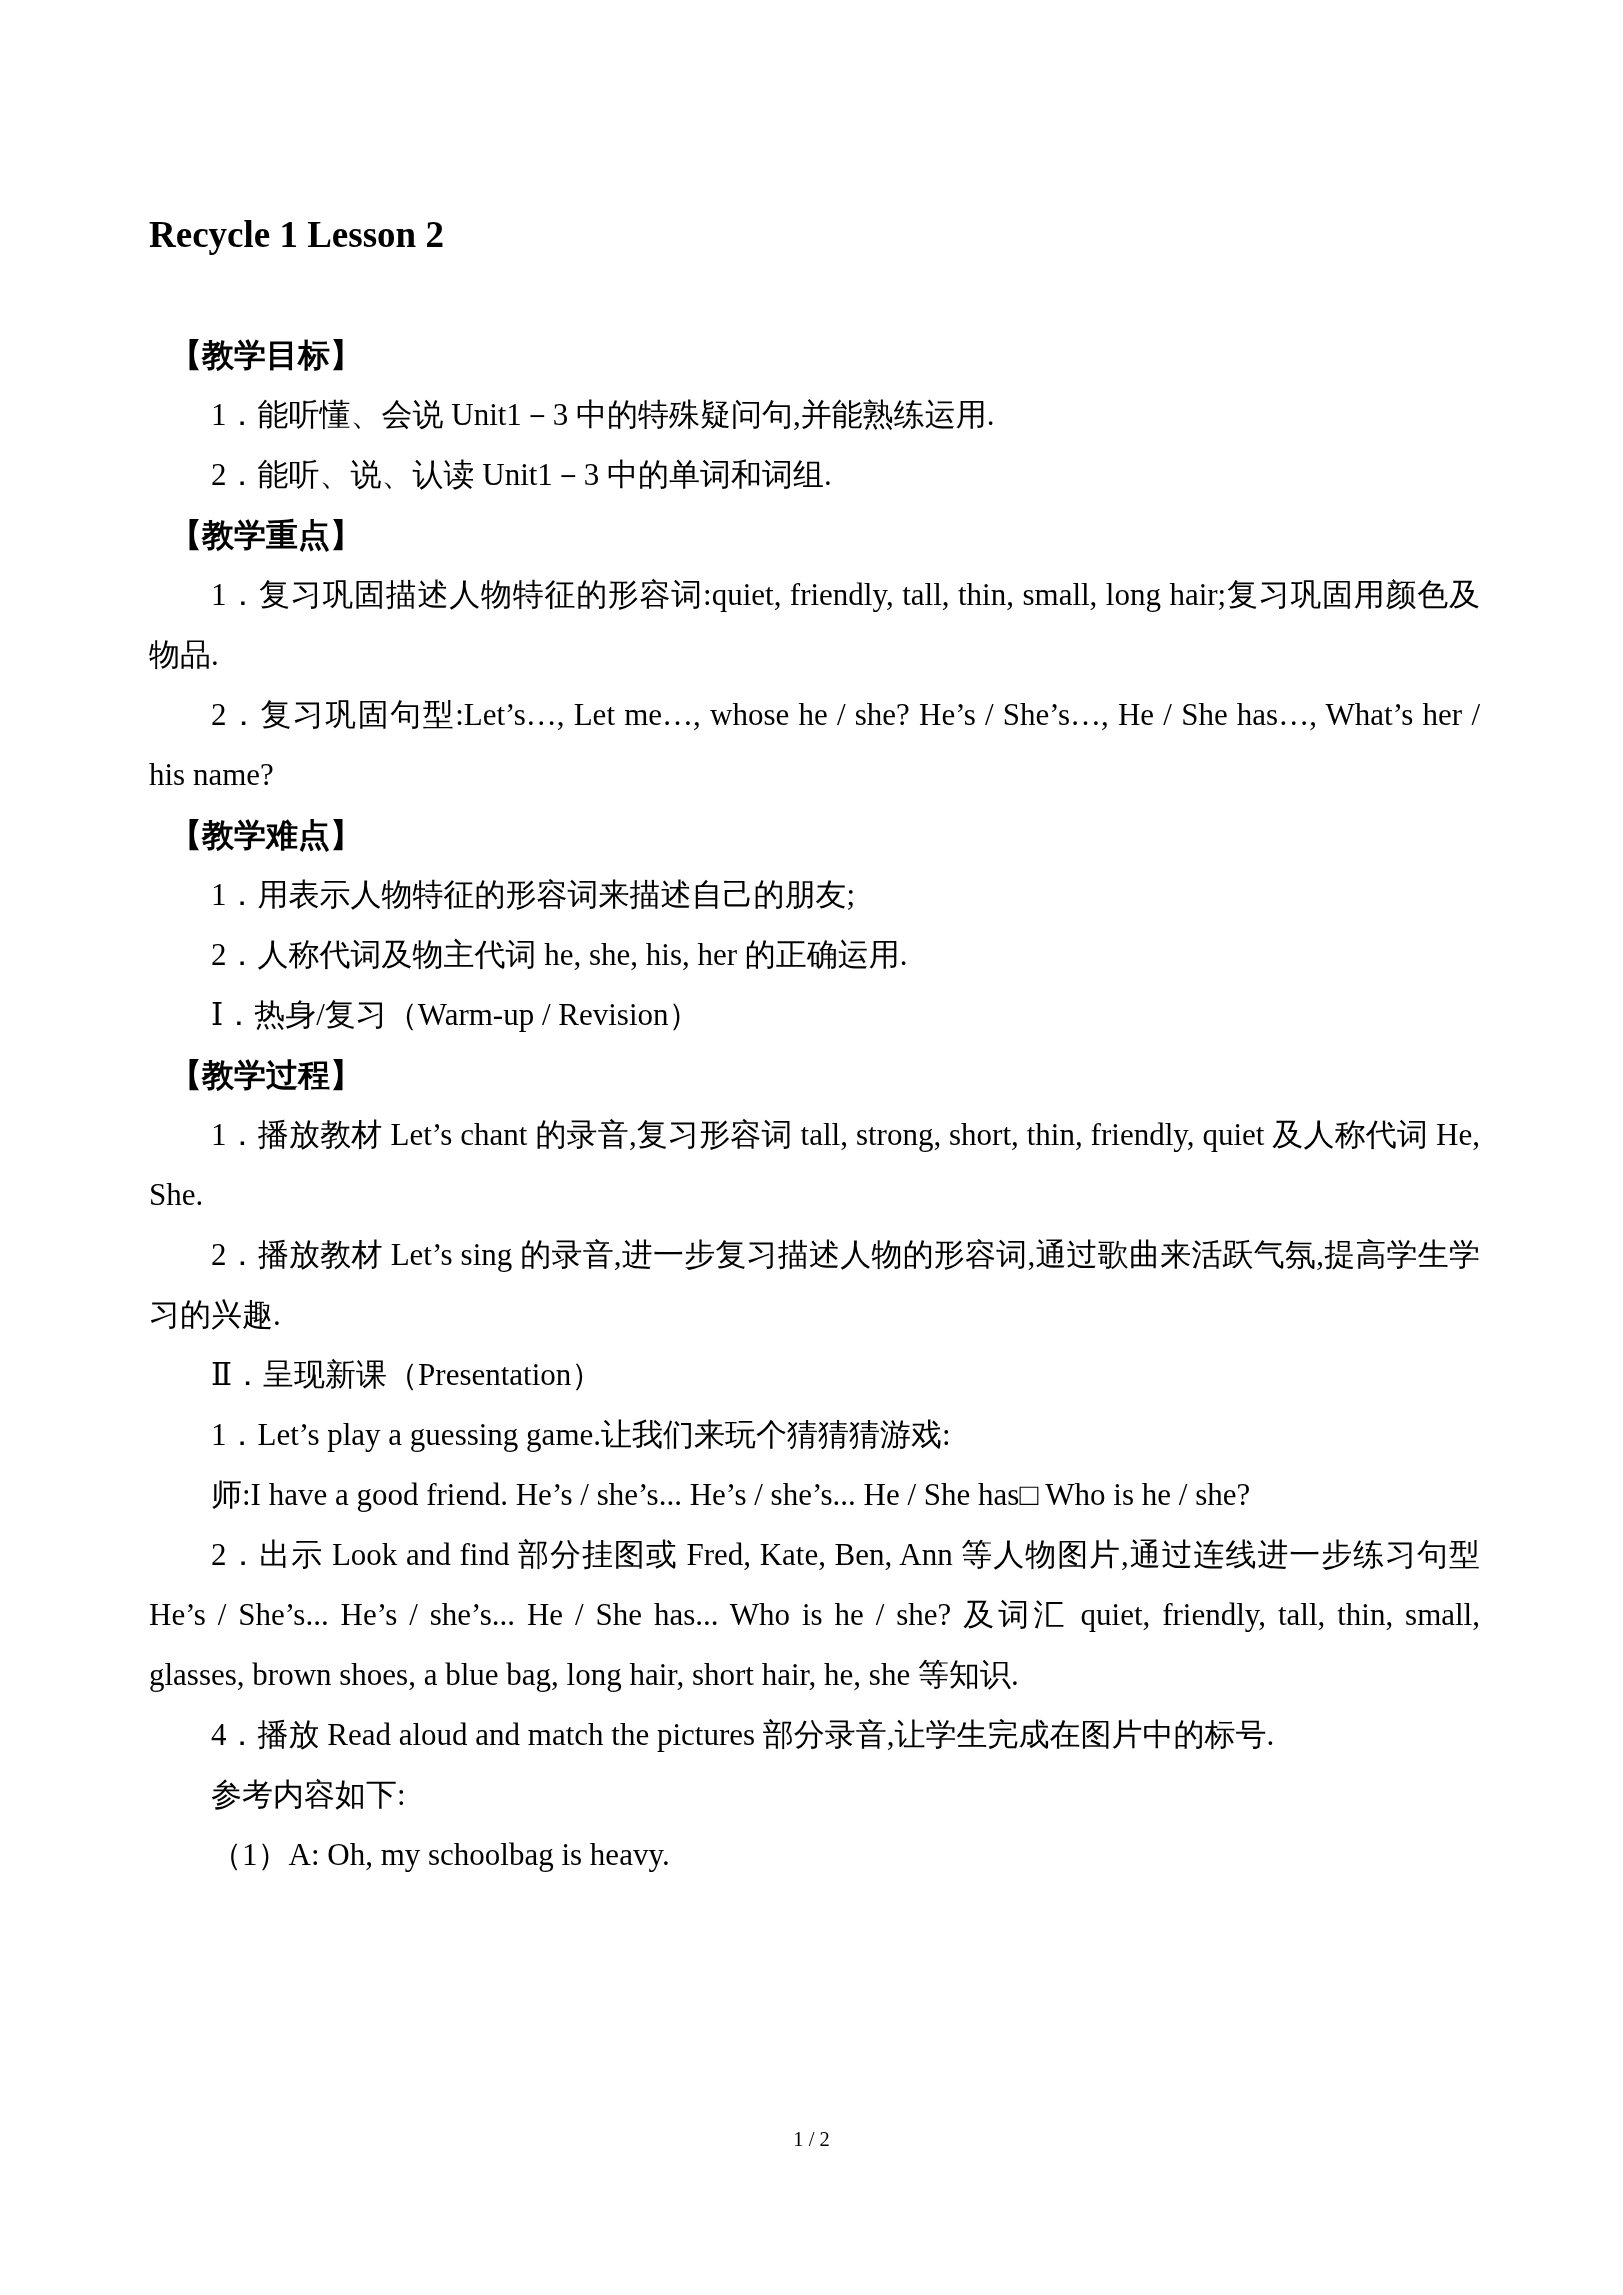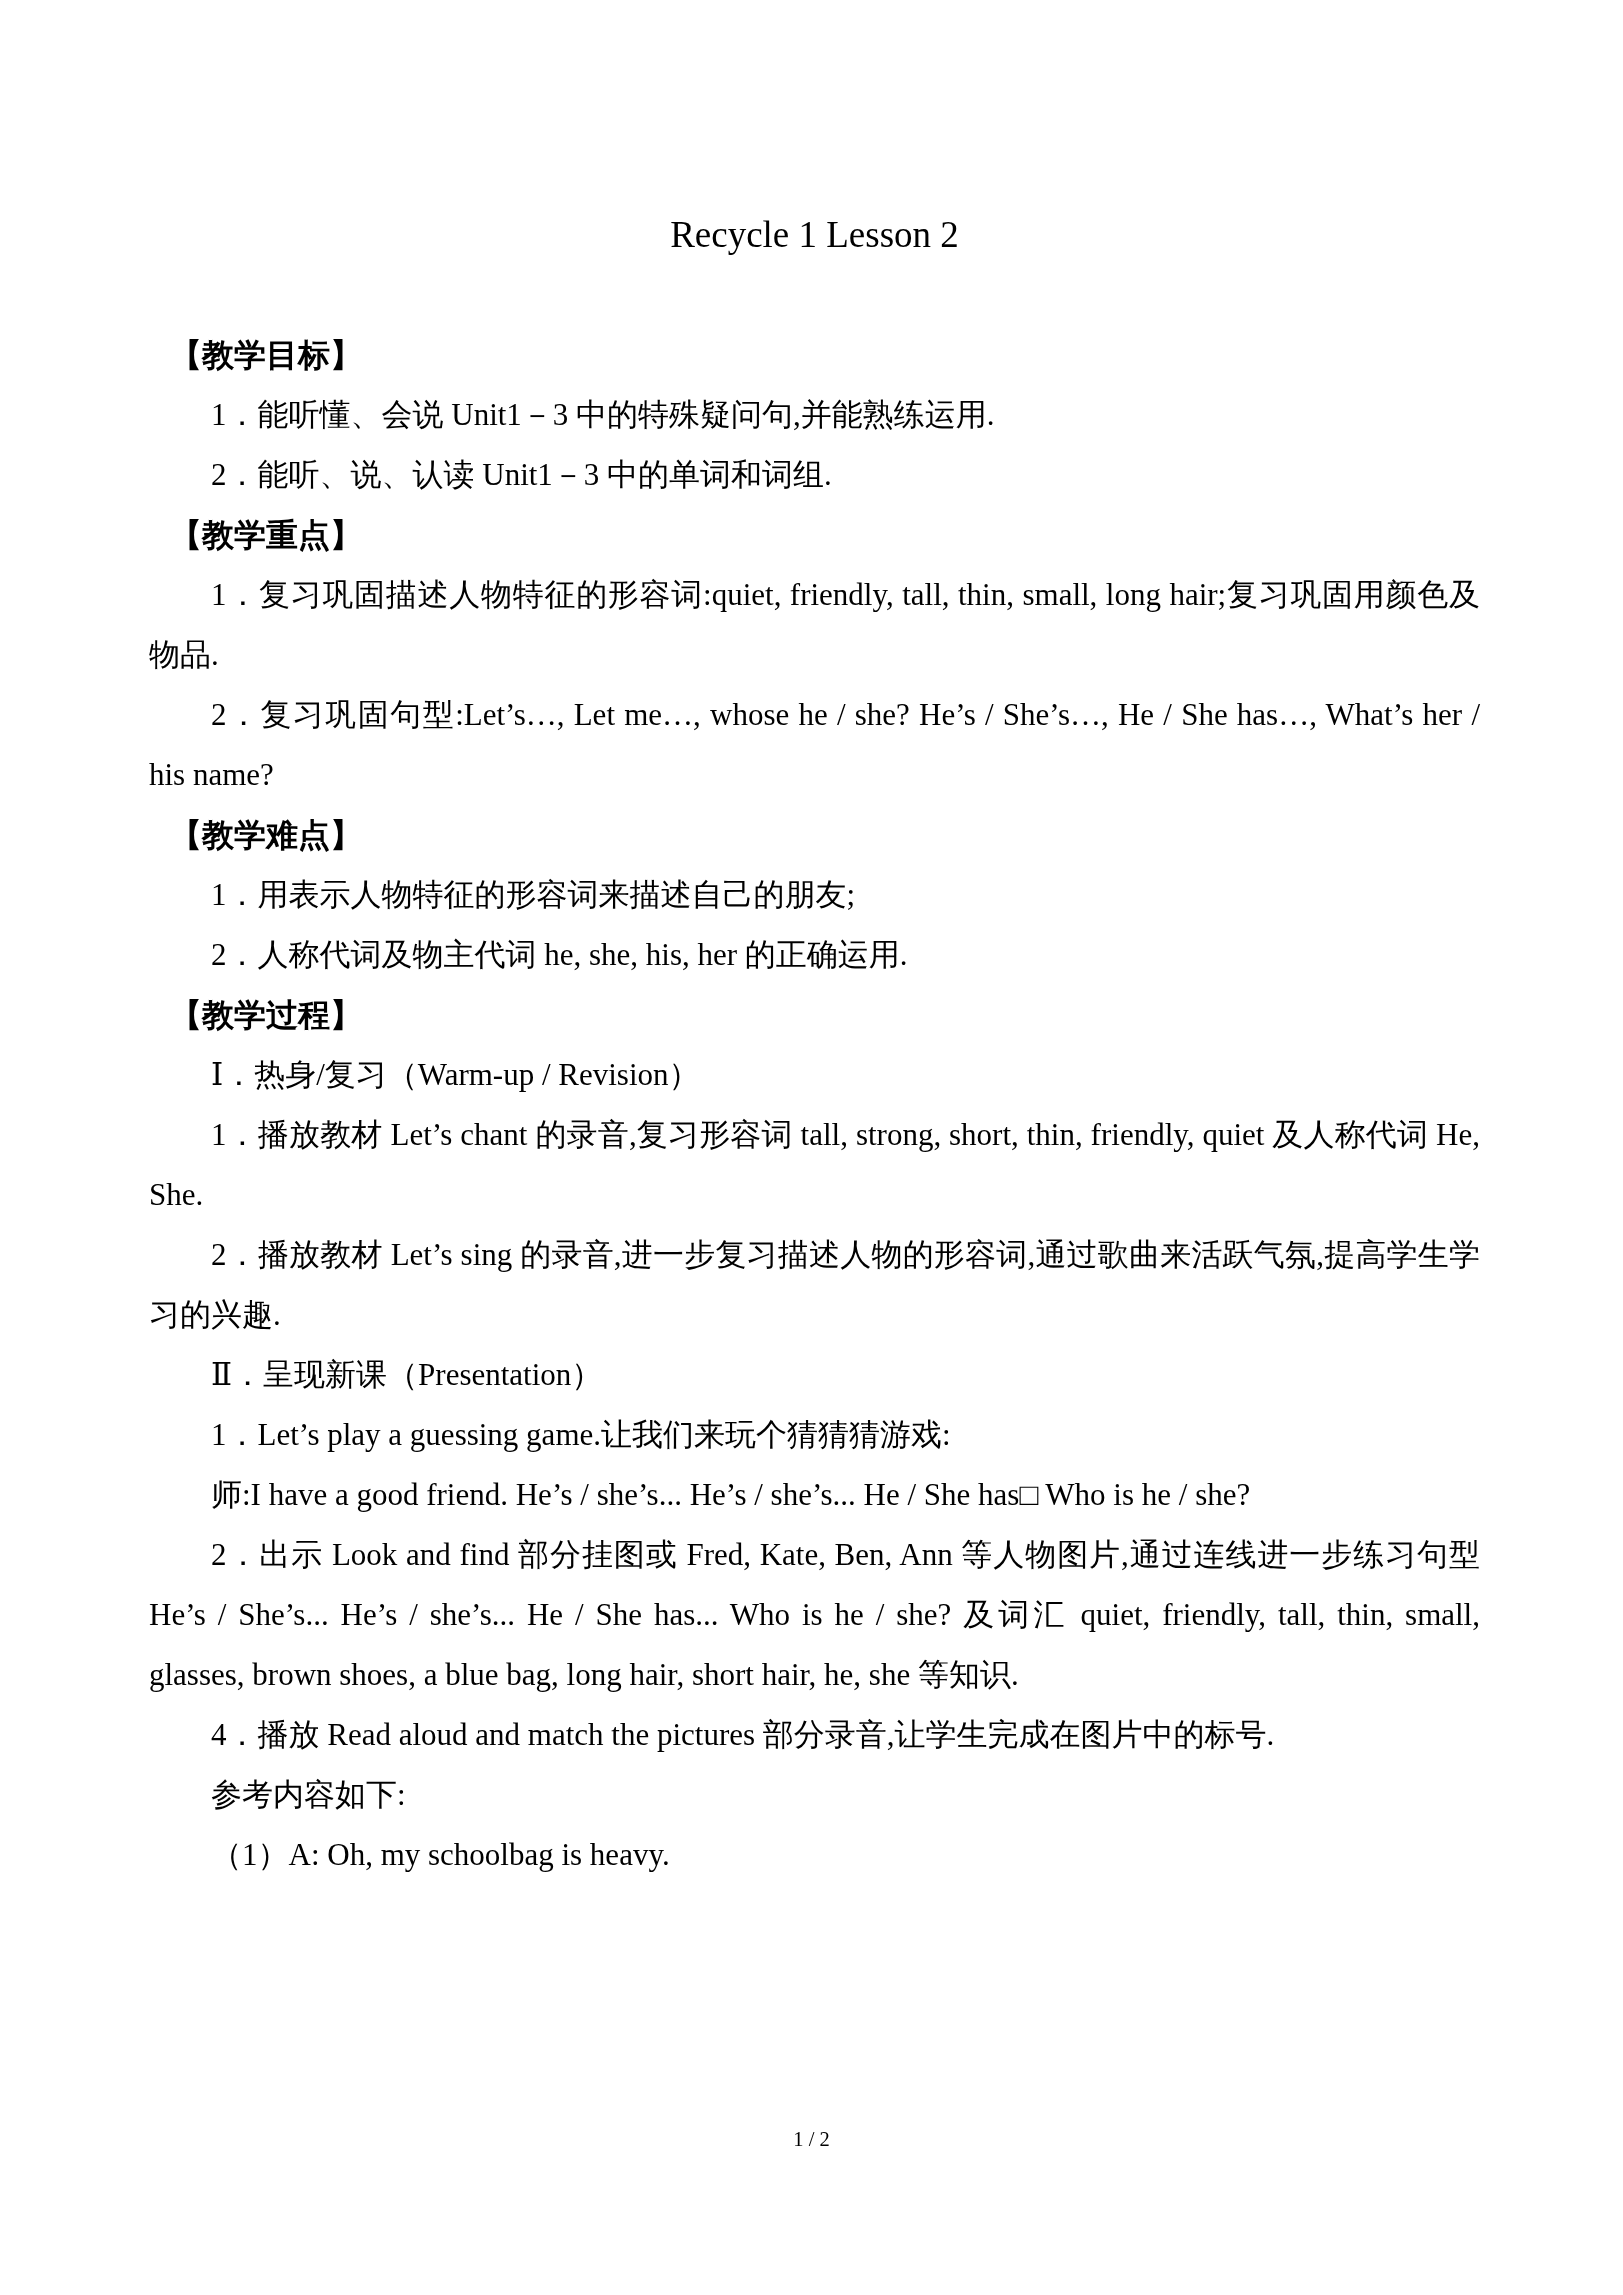--- a/index.html
+++ b/index.html
@@ -20,23 +20,23 @@
   .content {
     position: absolute;
     left: 149px;
     top: 205px;
     width: 1331px;
     font-size: 31px;
     line-height: 60px;
     text-align: justify;
   }
   .doc-title {
-    text-align: center;
+    text-align: left;
     font-size: 37px;
-    font-weight: normal;
+    font-weight: bold;
     line-height: 60px;
     margin: 0 0 60px 0;
     text-indent: 0;
   }
   .para {
     margin: 0;
     text-indent: 2em;
   }
   .para.heading {
     text-indent: 0;
@@ -69,22 +69,22 @@
     <div class="para">2．能听、说、认读 Unit1－3 中的单词和词组.</div>
 
     <div class="para heading">【教学重点】</div>
     <div class="para">1．复习巩固描述人物特征的形容词:quiet, friendly, tall, thin, small, long hair;复习巩固用颜色及物品.</div>
     <div class="para">2．复习巩固句型:Let’s…, Let me…, whose he / she? He’s / She’s…, He / She has…, What’s her / his name?</div>
 
     <div class="para heading">【教学难点】</div>
     <div class="para">1．用表示人物特征的形容词来描述自己的朋友;</div>
     <div class="para">2．人称代词及物主代词 he, she, his, her 的正确运用.</div>
 
+    <div class="para">Ⅰ．热身/复习（Warm-up / Revision）</div>
     <div class="para heading">【教学过程】</div>
-    <div class="para">Ⅰ．热身/复习（Warm-up / Revision）</div>
     <div class="para">1．播放教材 Let’s chant 的录音,复习形容词 tall, strong, short, thin, friendly, quiet 及人称代词 He, She.</div>
     <div class="para">2．播放教材 Let’s sing 的录音,进一步复习描述人物的形容词,通过歌曲来活跃气氛,提高学生学习的兴趣.</div>
     <div class="para">Ⅱ．呈现新课（Presentation）</div>
     <div class="para">1．Let’s play a guessing game.让我们来玩个猜猜猜游戏:</div>
     <div class="para">师:I have a good friend. He’s / she’s... He’s / she’s... He / She has□ Who is he / she?</div>
     <div class="para">2．出示 Look and find 部分挂图或 Fred, Kate, Ben, Ann 等人物图片,通过连线进一步练习句型 He’s / She’s... He’s / she’s... He / She has... Who is he / she? 及词汇 quiet, friendly, tall, thin, small, glasses, brown shoes, a blue bag, long hair, short hair, he, she 等知识.</div>
     <div class="para">4．播放 Read aloud and match the pictures 部分录音,让学生完成在图片中的标号.</div>
     <div class="para">参考内容如下:</div>
     <div class="para">（1）A: Oh, my schoolbag is heavy.</div>
   </div>

